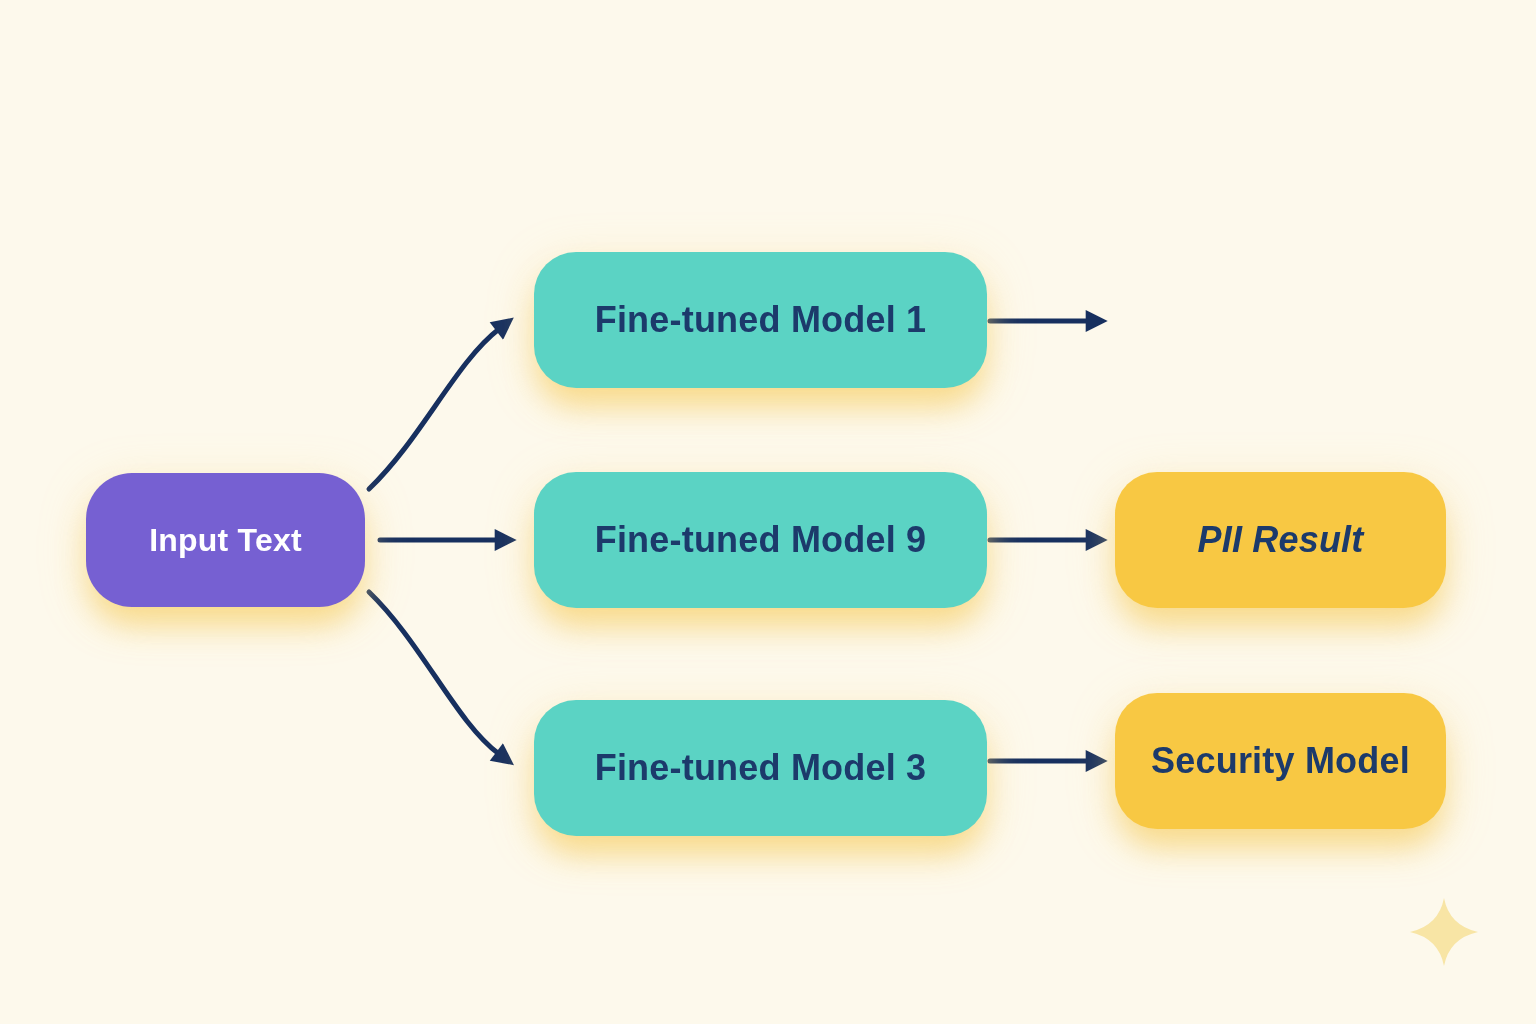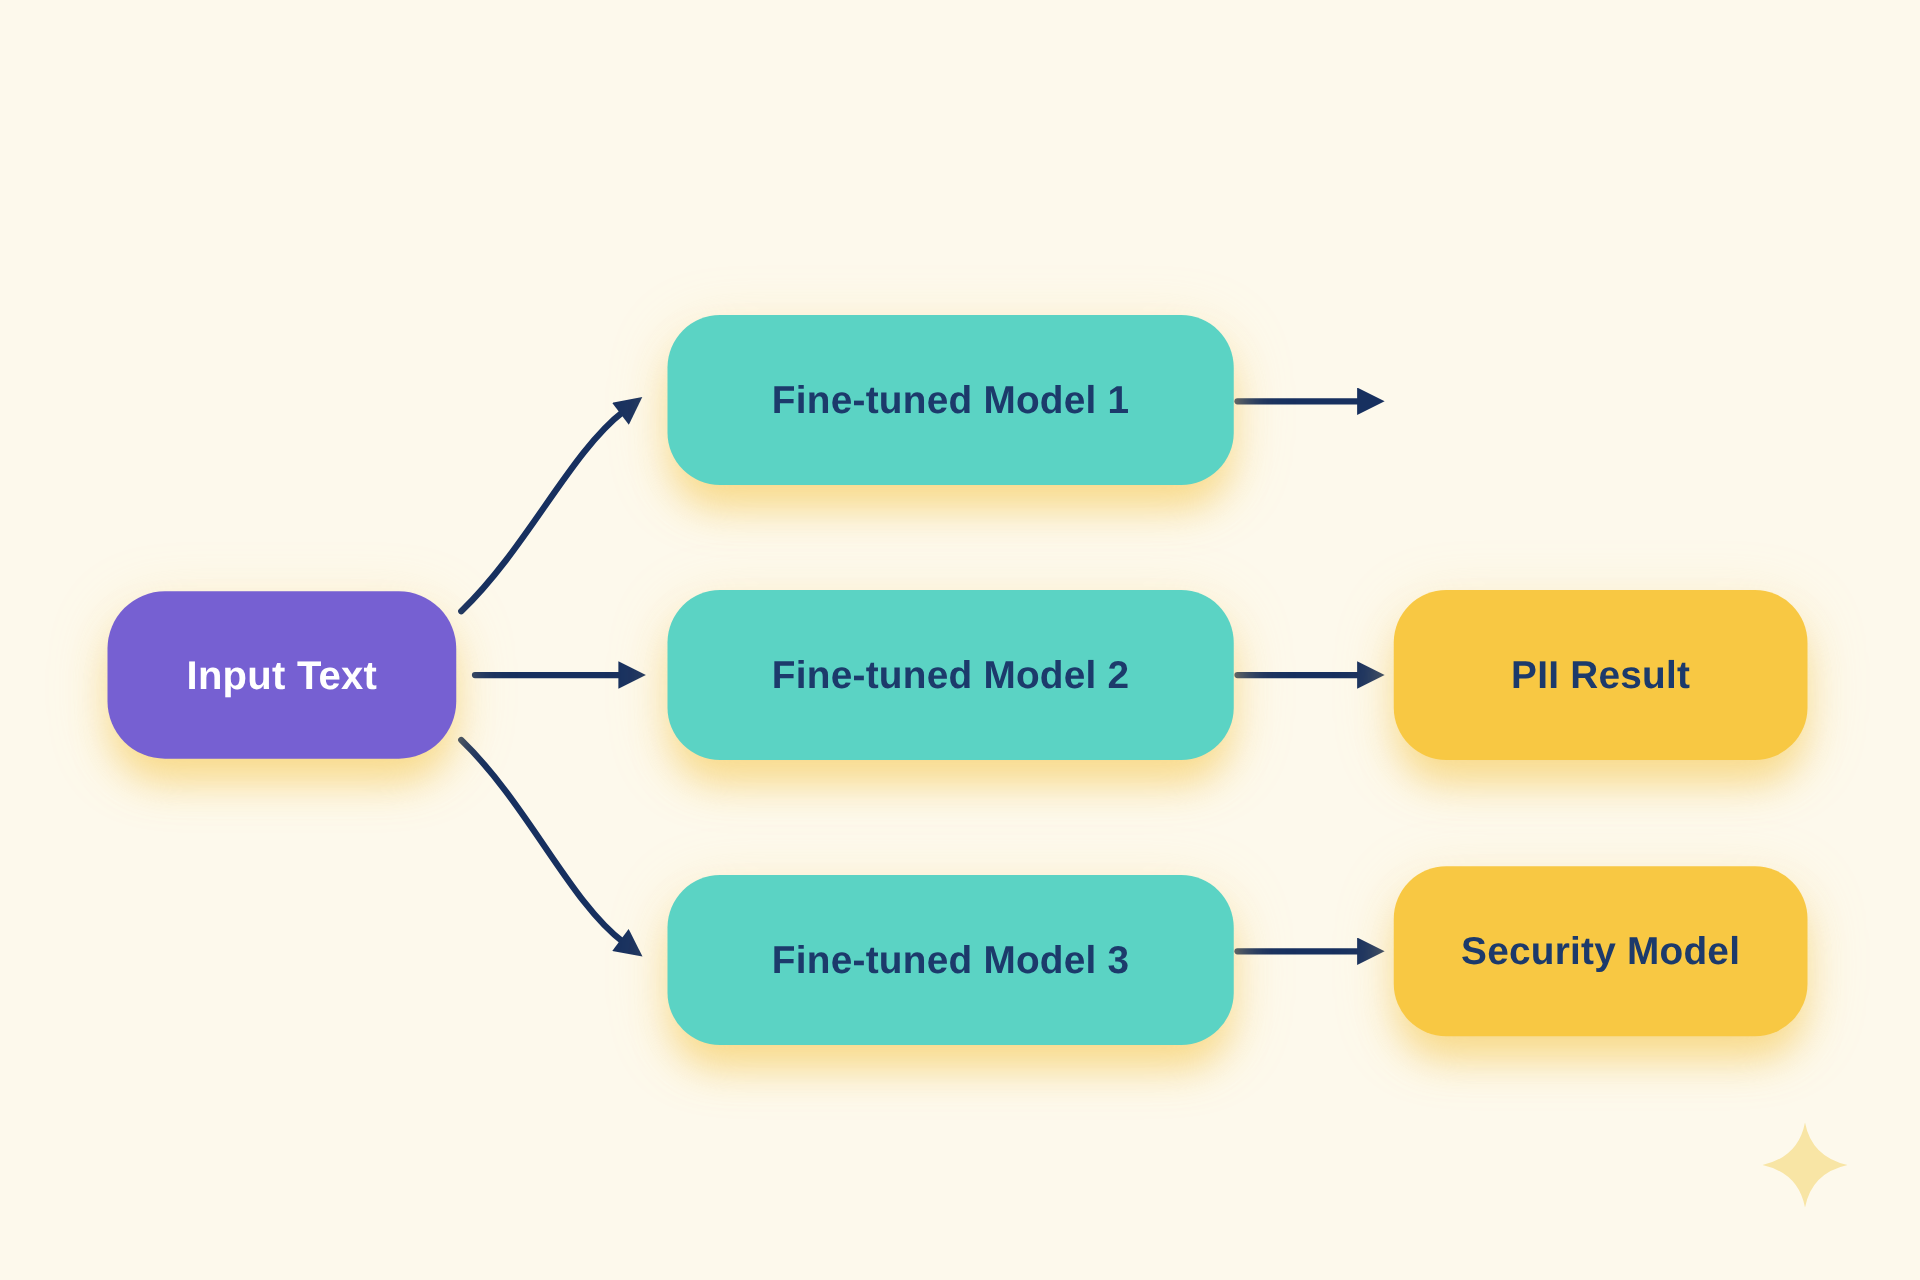--- a/index.html
+++ b/index.html
@@ -20,21 +20,21 @@
     left: 0; top: 0;
     width: 1536px; height: 1024px;
     pointer-events: none;
   }
   .node {
     position: absolute;
     display: flex;
     align-items: center;
     justify-content: center;
     font-weight: 700;
-    font-size: 31px;
+    font-size: 36px;
     letter-spacing: 0.2px;
     color: #1C3A6B;
     box-shadow: 0 22px 30px -4px rgba(246, 205, 95, 0.60),
                 0 10px 45px rgba(247, 216, 135, 0.35);
   }
   .node-input {
     left: 86px; top: 473px;
     width: 279px; height: 134px;
     background: #7660D2;
     border-radius: 46px;
@@ -50,21 +50,21 @@
   .node-model.row-1 { top: 252px; }
   .node-model.row-2 { top: 472px; }
   .node-model.row-3 { top: 700px; }
   .node-result {
     left: 1115px;
     width: 331px; height: 136px;
     background: #F8C843;
     border-radius: 42px;
   }
   .node-result.row-1 { top: 252px; }
-  .node-result.row-2 { top: 472px; }
+  .node-result.row-2 { top: 472px; font-style: italic; }
   .node-result.row-3 { top: 693px; }
   .edge {
     stroke: #17305F;
     stroke-width: 5;
     fill: none;
     stroke-linecap: round;
   }
   .sparkle {
     position: absolute;
     left: 1410px; top: 896px;
@@ -91,21 +91,21 @@
   </svg>
 
   <div class="node node-input">
     <span>Input Text</span>
   </div>
 
   <div class="node node-model row-1">
     <span>Fine-tuned Model 1</span>
   </div>
   <div class="node node-model row-2">
-    <span>Fine-tuned Model 2</span>
+    <span>Fine-tuned Model 9</span>
   </div>
   <div class="node node-model row-3">
     <span>Fine-tuned Model 3</span>
   </div>
 
   <div class="node node-result row-2">
     <span>PII Result</span>
   </div>
   <div class="node node-result row-3">
     <span>Security Model</span>

